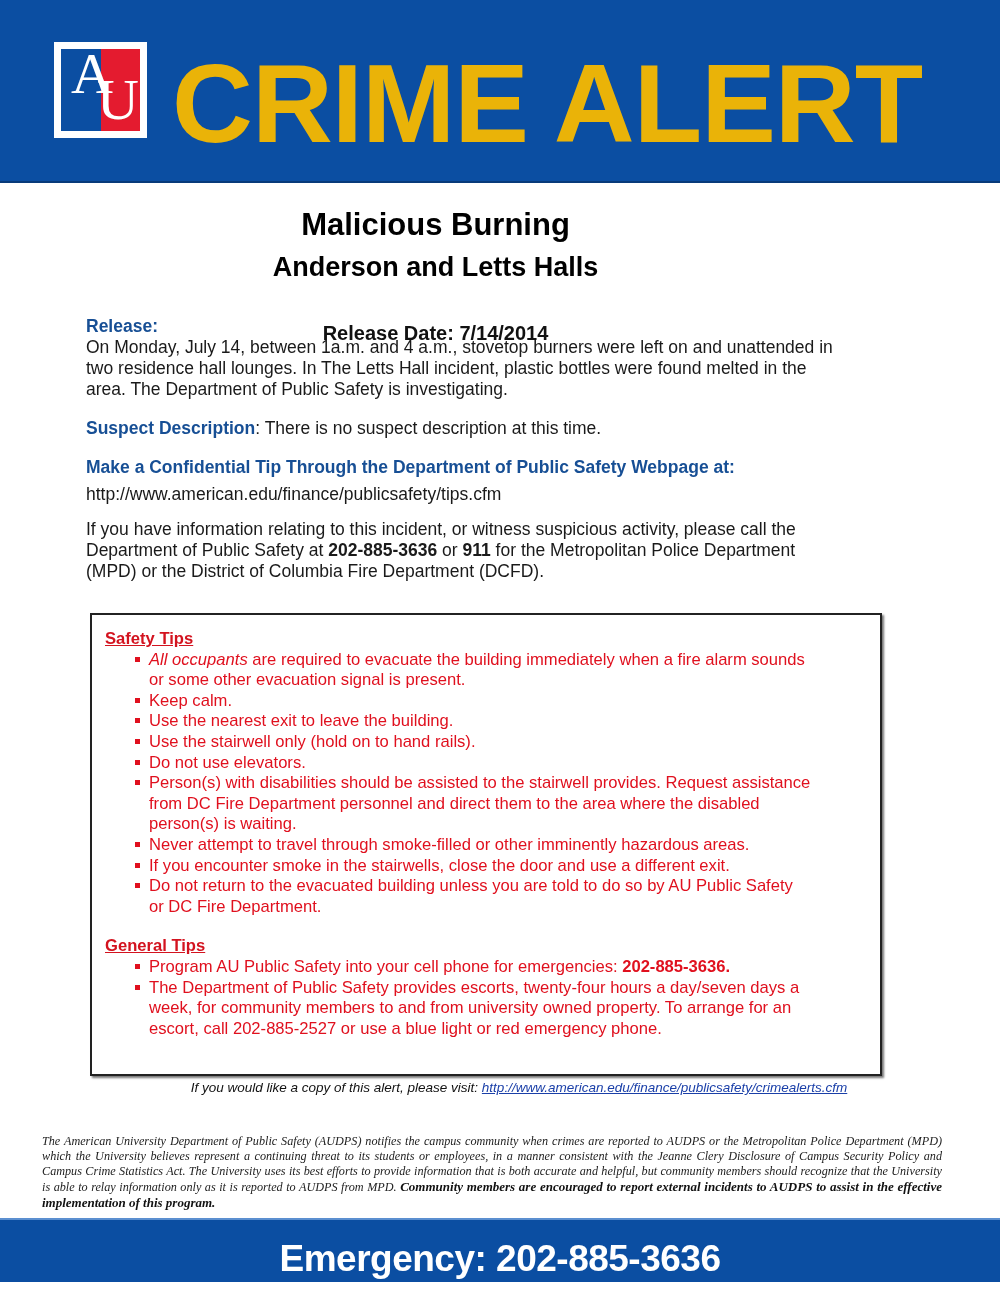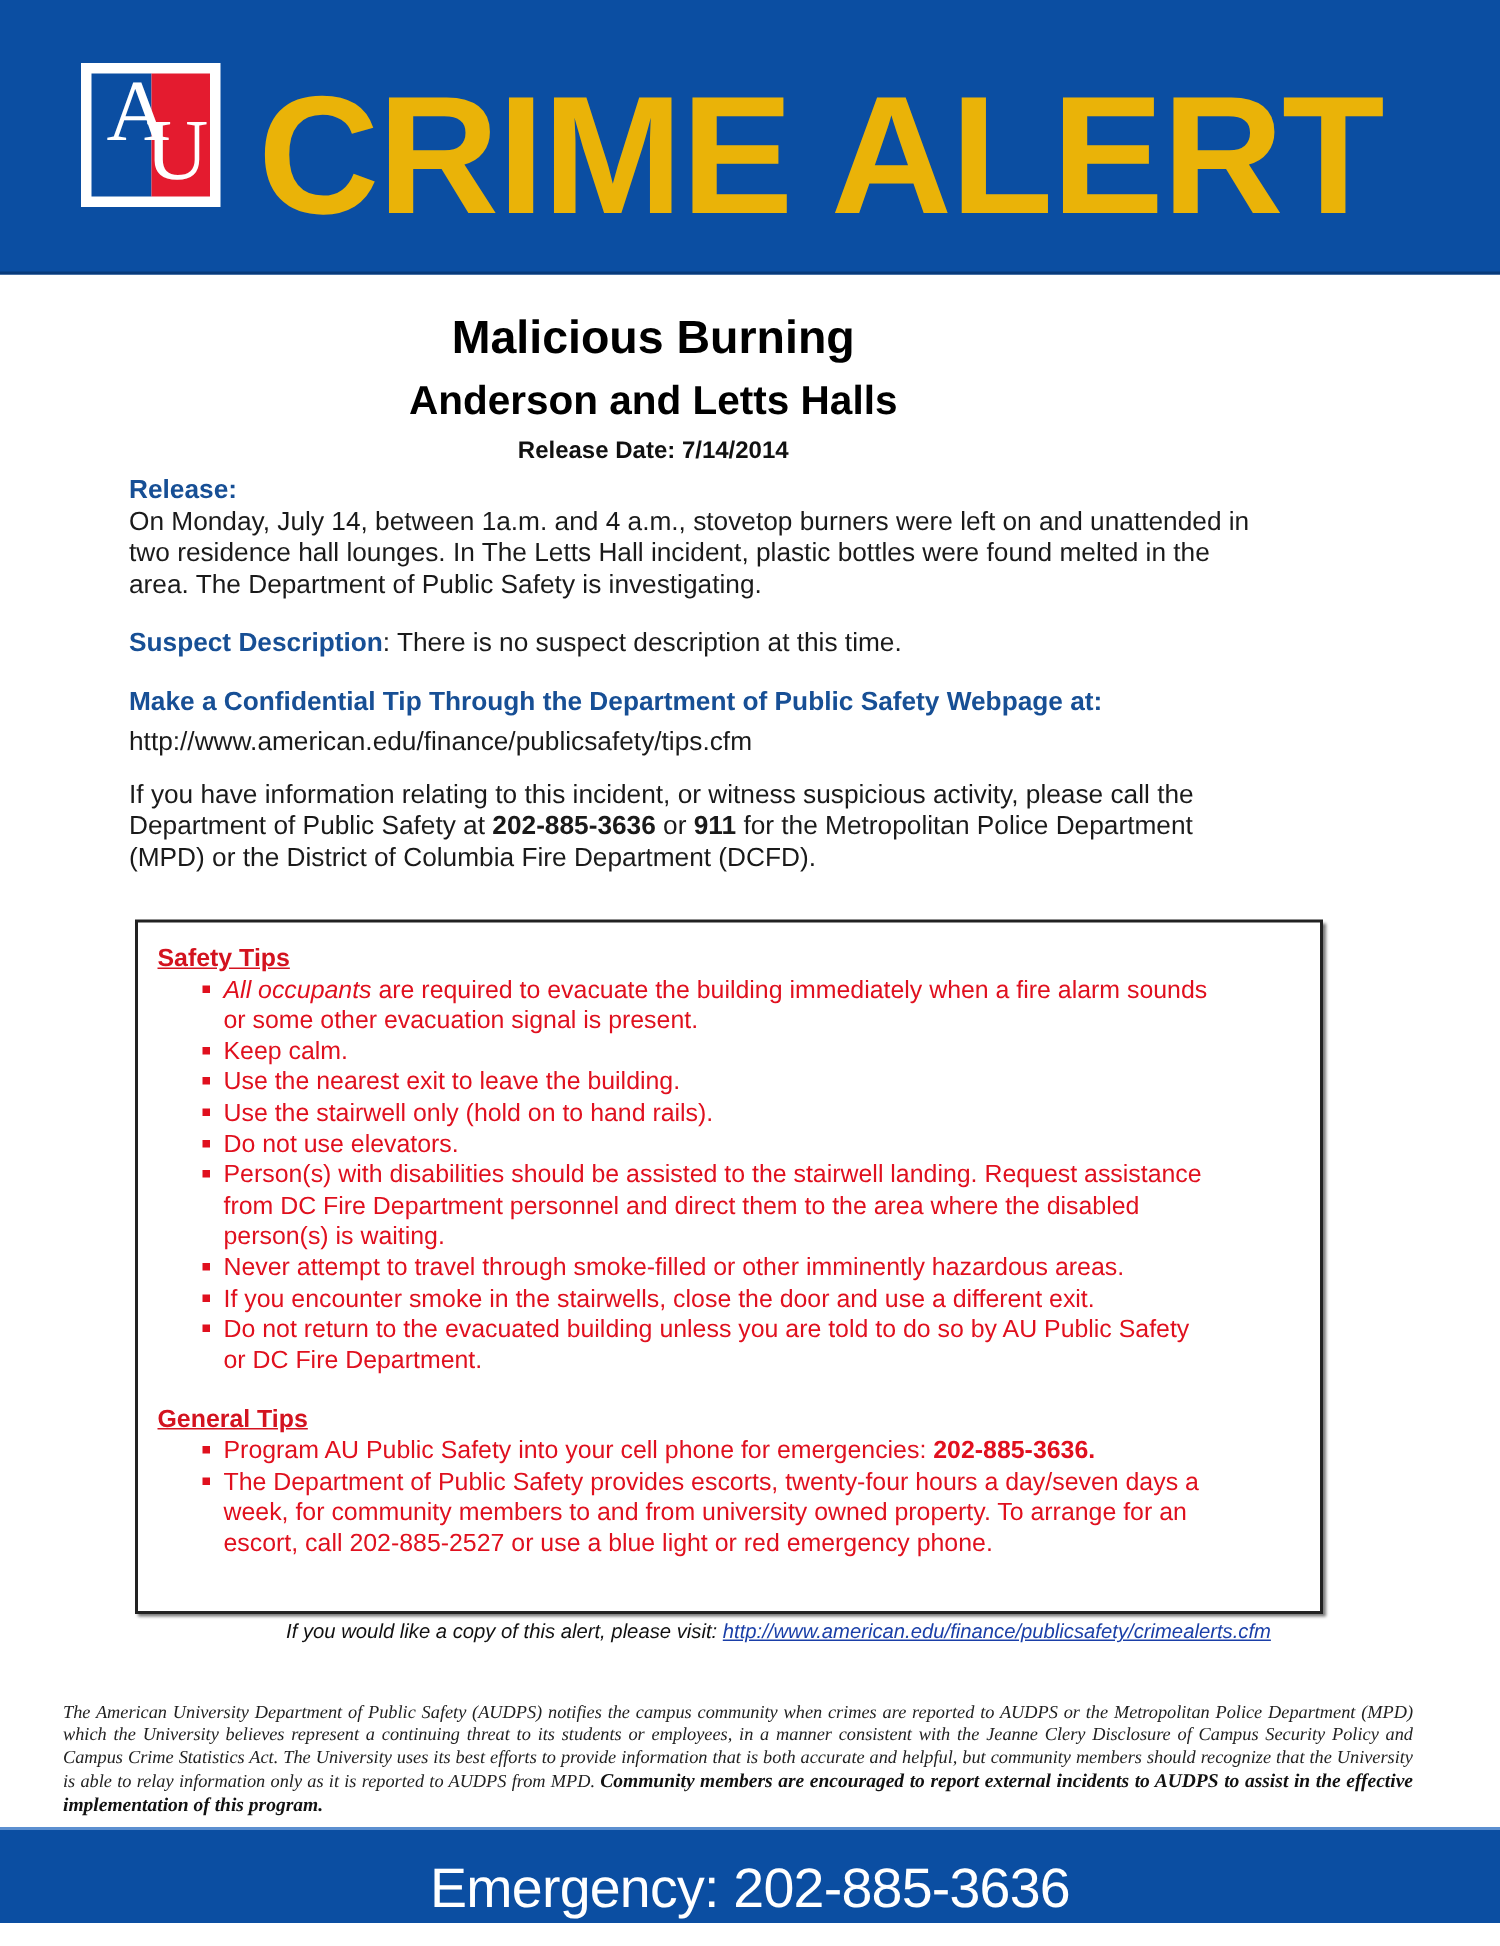--- a/index.html
+++ b/index.html
@@ -29,21 +29,21 @@
     .header-title {
       position: absolute; left: 172px; top: 43px;
       font-family: "Liberation Sans", sans-serif; font-weight: bold;
       font-size: 112px; line-height: 122px; color: #eab308; letter-spacing: -1px;
       white-space: nowrap;
     }
 
     .title-block { position: absolute; left: 0; top: 205px; width: 871px; text-align: center; }
     .title-main { font-size: 31px; font-weight: bold; line-height: 40px; color: #000; }
     .title-sub { font-size: 27px; font-weight: bold; line-height: 44px; color: #000; }
-    .title-date { font-size: 16px; font-weight: bold; line-height: 24px; color: #111; }
+    .title-date { font-size: 20px; font-weight: bold; line-height: 24px; color: #111; margin-top: 32px; }
 
     .content { position: absolute; left: 86px; top: 316px; width: 860px; font-size: 17.5px; line-height: 21px; color: #1a1a1a; }
     .blue-h { color: #174f95; font-weight: bold; }
     .p { margin-bottom: 0; }
     .mt16 { margin-top: 18px; }
     .mt12 { margin-top: 14px; }
     .mt6 { margin-top: 6px; }
     b { font-weight: bold; }
 
     .tips-box {
@@ -73,21 +73,21 @@
       color: #222; text-align: justify;
     }
     .disclaimer b { font-weight: bold; font-size: 13px; color: #111; }
 
     .footer {
       position: absolute; left: 0; top: 1218px; width: 1000px; height: 64px;
       background: #0b4ea2; border-top: 2px solid #5b8fd0;
       display: flex; align-items: center; justify-content: center;
     }
     .footer-text {
-      font-family: "Liberation Sans", sans-serif; font-weight: normal; font-size: 37px; color: #fff;
+      font-family: "Liberation Sans", sans-serif; font-weight: bold; font-size: 37px; color: #fff;
       letter-spacing: -0.5px;
       margin-top: 15px;
     }
   </style>
 </head>
 <body>
 
 <div class="header">
   <div class="logo">
     <div class="logo-inner">
@@ -139,21 +139,21 @@
       <li>
         <div><span>Use the nearest exit to leave the building.</span></div>
       </li>
       <li>
         <div><span>Use the stairwell only (hold on to hand rails).</span></div>
       </li>
       <li>
         <div><span>Do not use elevators.</span></div>
       </li>
       <li>
-        <div><span>Person(s) with disabilities should be assisted to the stairwell landing. Request assistance</span></div>
+        <div><span>Person(s) with disabilities should be assisted to the stairwell provides. Request assistance</span></div>
         <div><span>from DC Fire Department personnel and direct them to the area where the disabled</span></div>
         <div><span>person(s) is waiting.</span></div>
       </li>
       <li>
         <div><span>Never attempt to travel through smoke-filled or other imminently hazardous areas.</span></div>
       </li>
       <li>
         <div><span>If you encounter smoke in the stairwells, close the door and use a different exit.</span></div>
       </li>
       <li>

